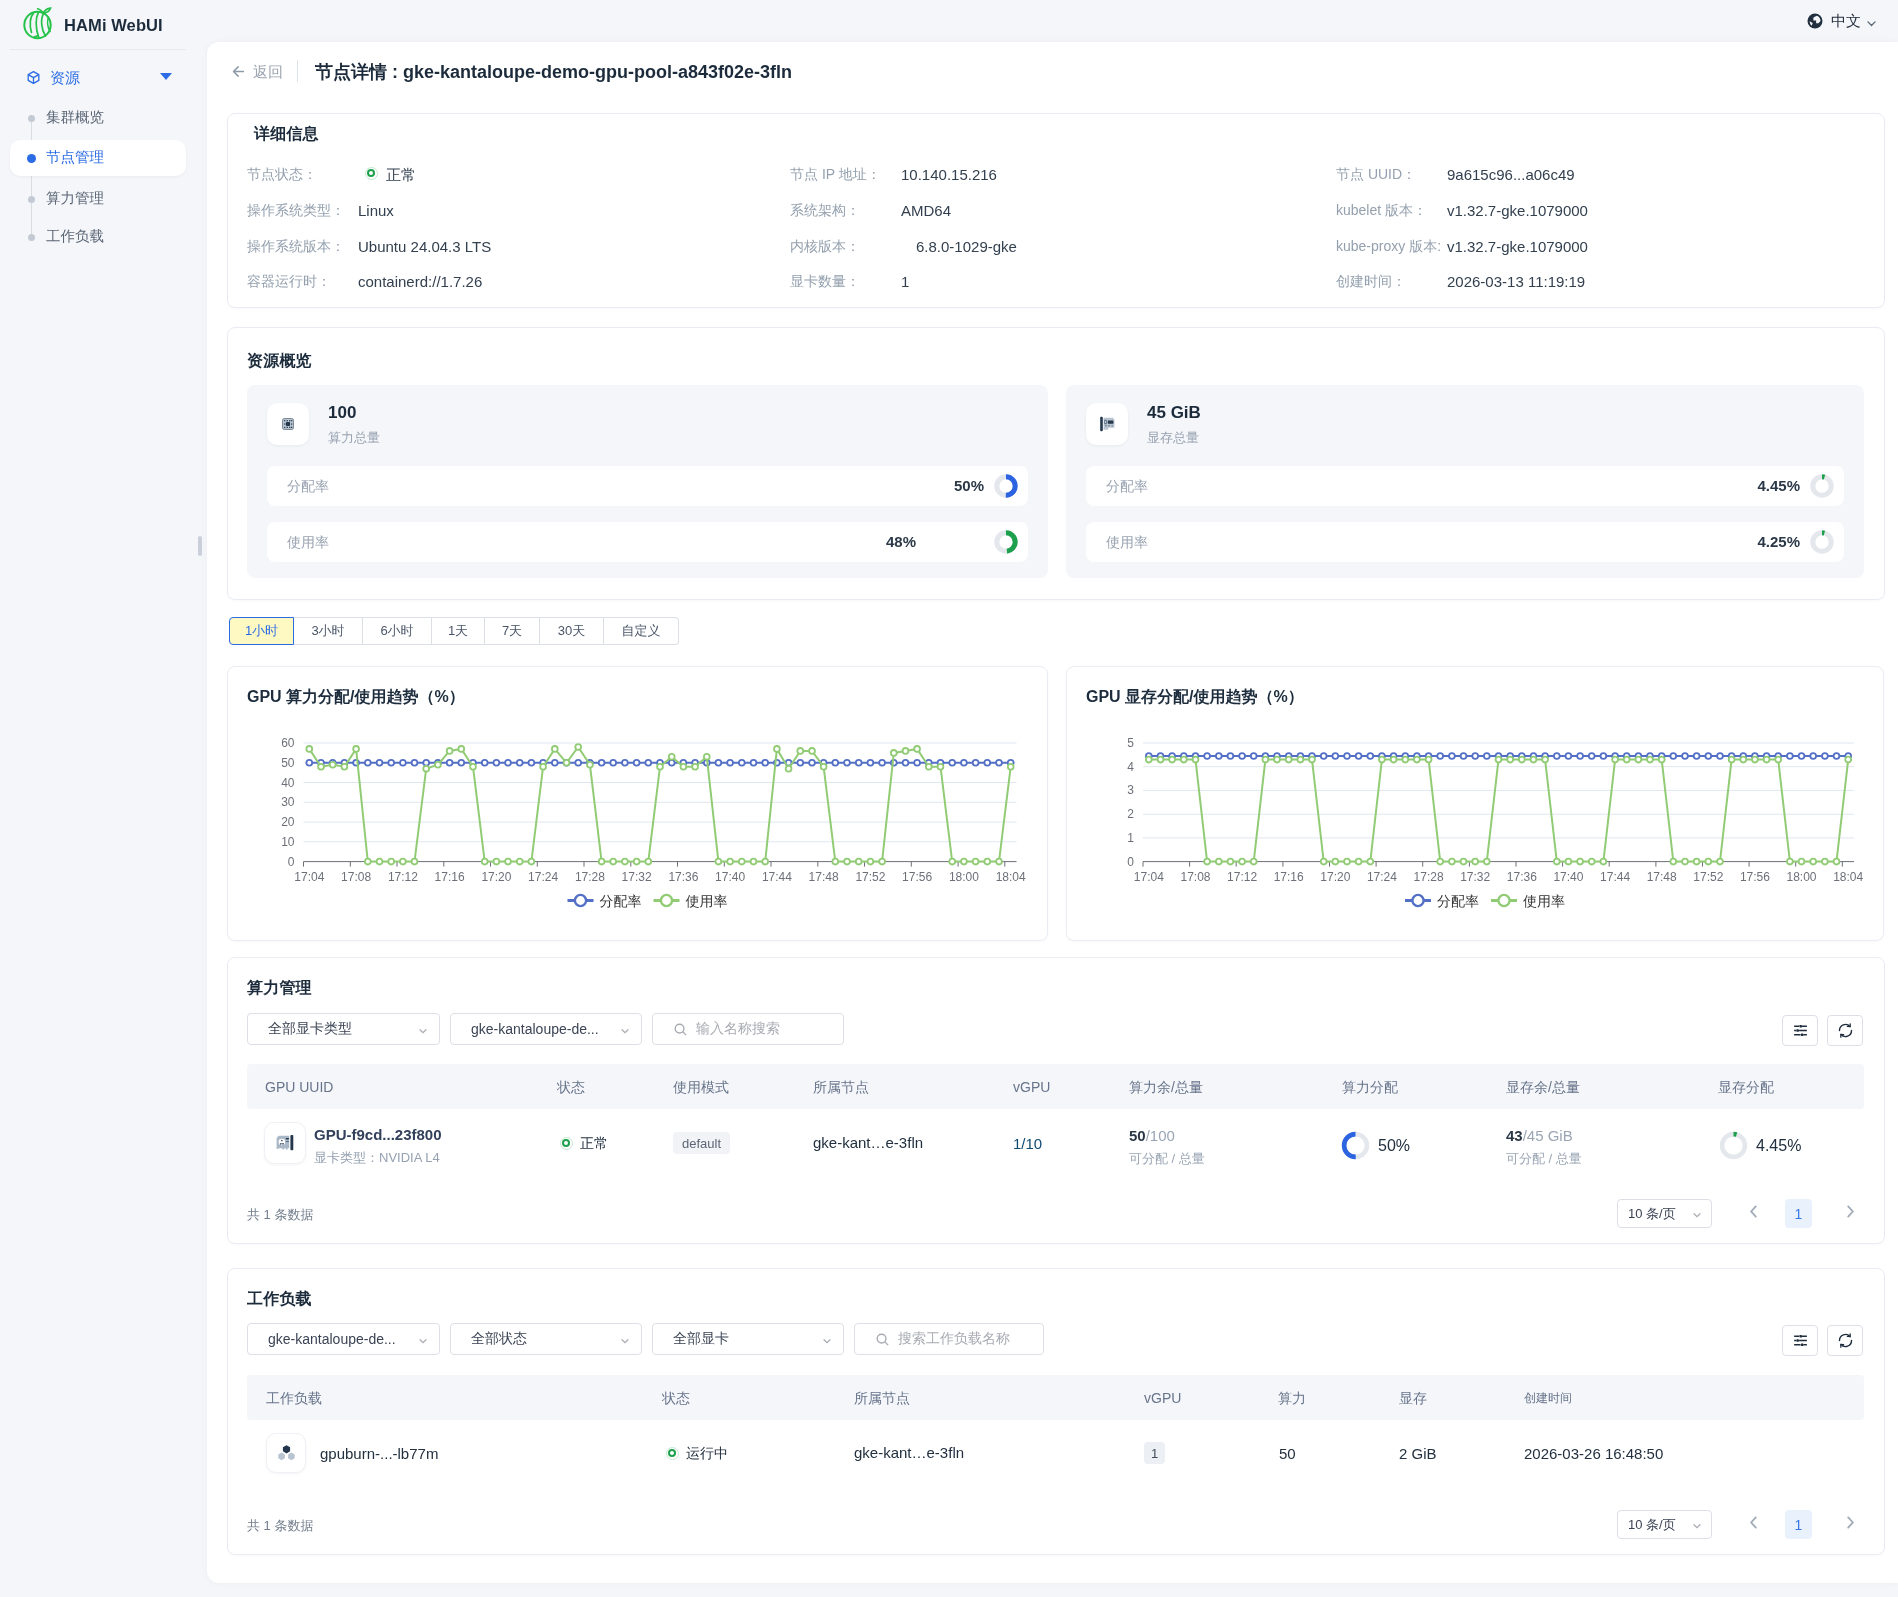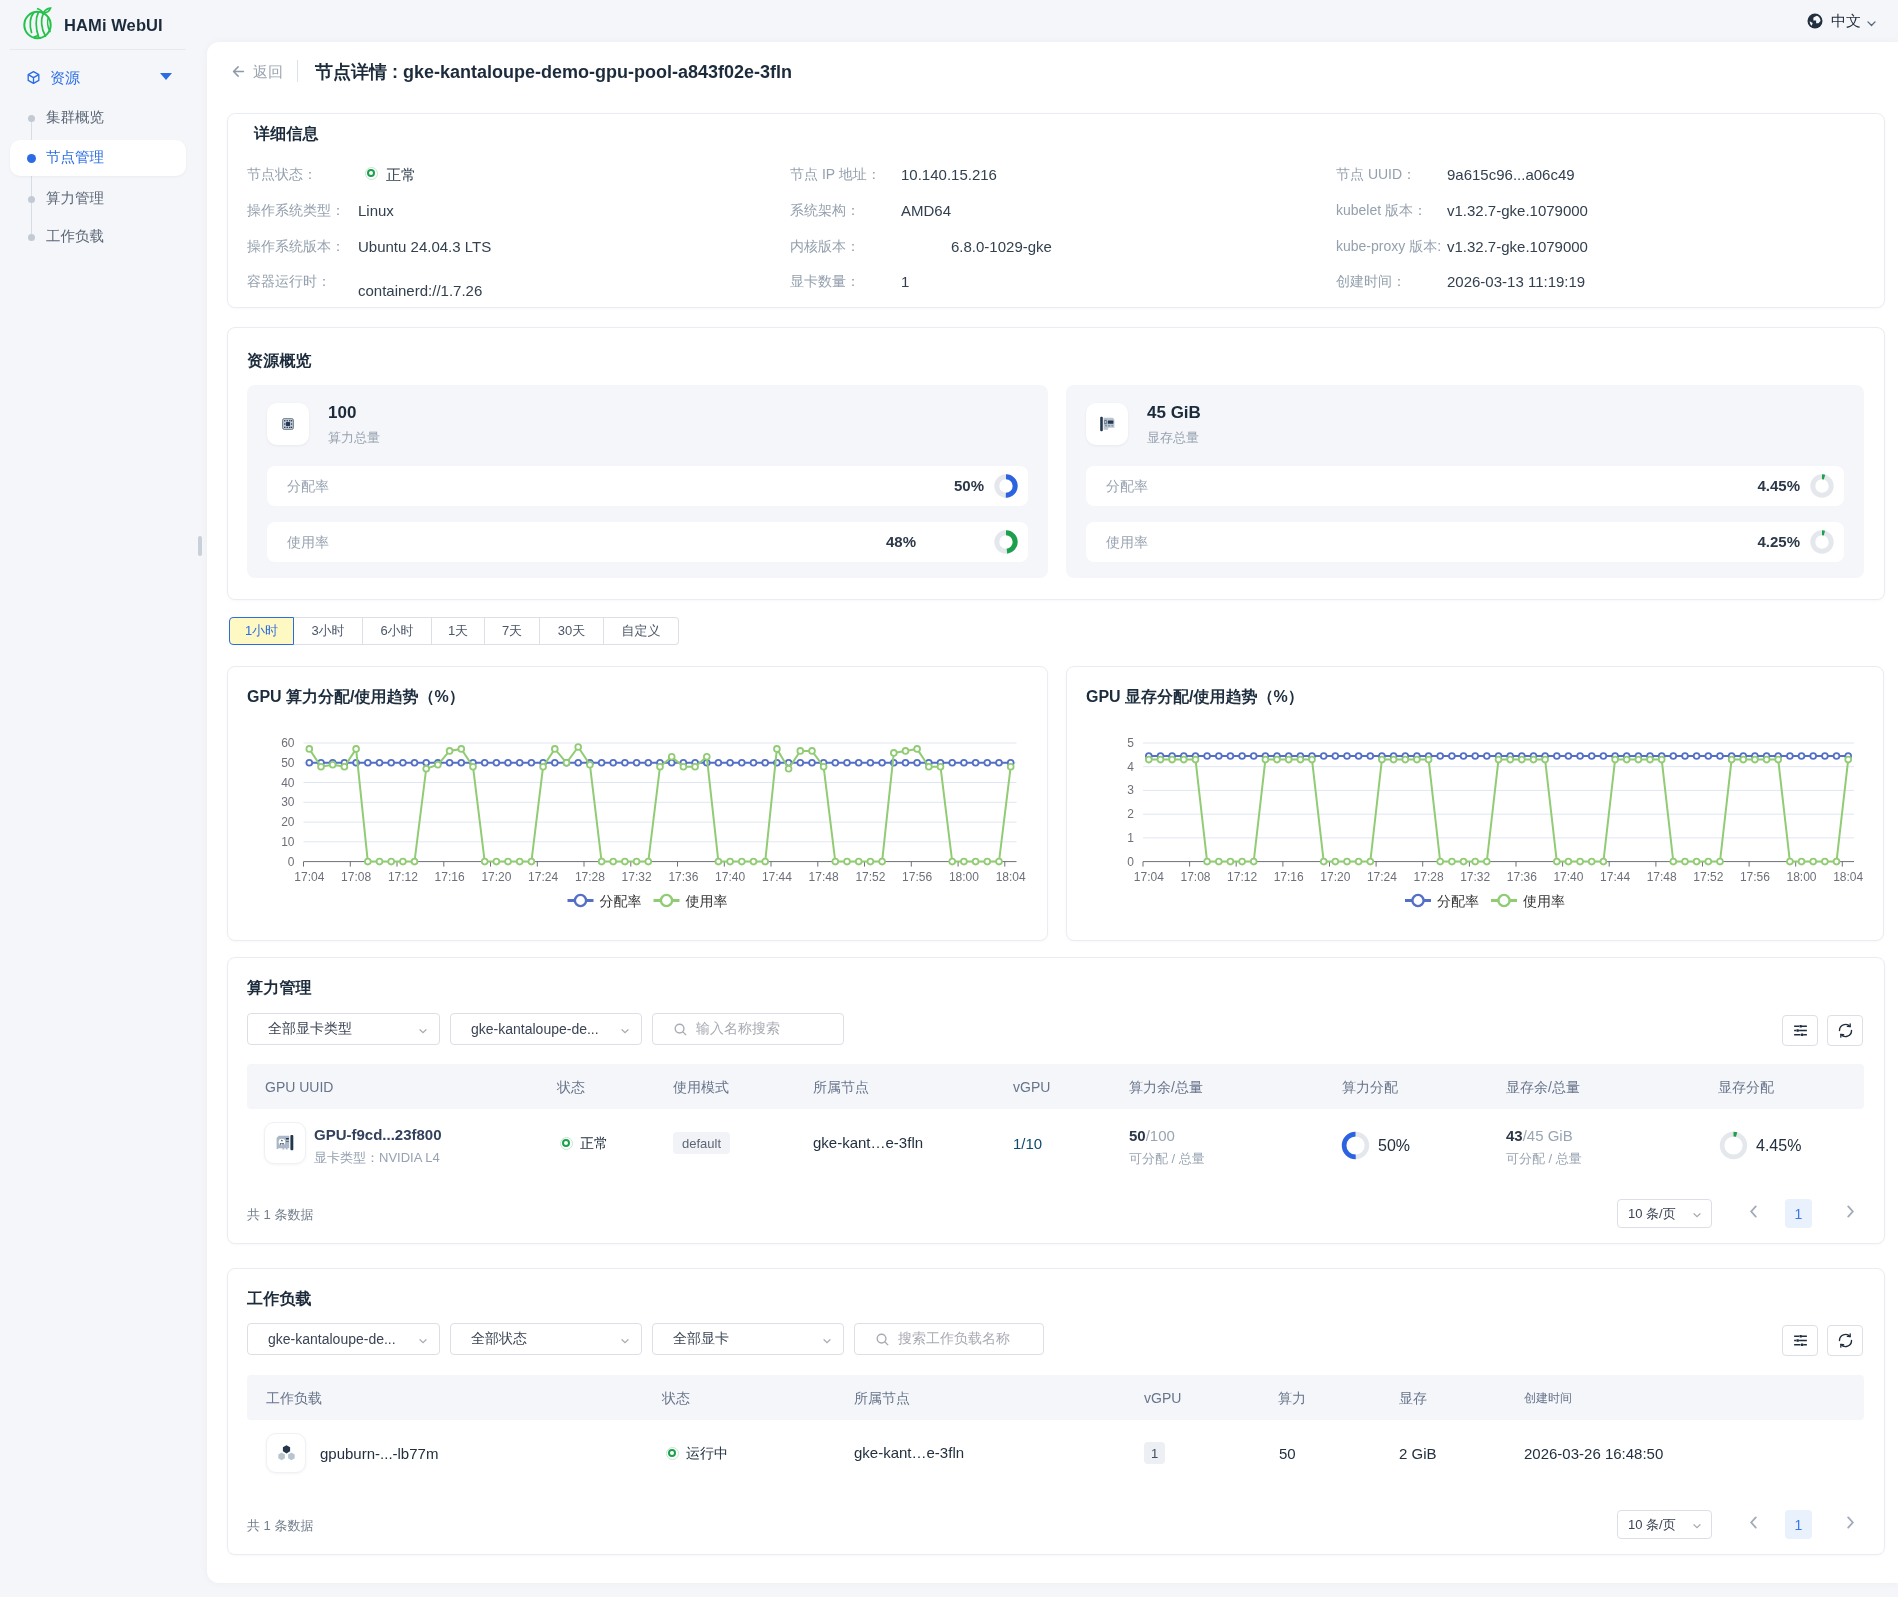--- a/index.html
+++ b/index.html
@@ -68,25 +68,25 @@
 <div class="abs val" style="left:1447px;top:166px">9a615c96...a06c49</div>
 <div class="abs lbl" style="left:247px;top:202px">操作系统类型：</div>
 <div class="abs val" style="left:358px;top:202px">Linux</div>
 <div class="abs lbl" style="left:790px;top:202px">系统架构：</div>
 <div class="abs val" style="left:901px;top:202px">AMD64</div>
 <div class="abs lbl" style="left:1336px;top:202px">kubelet 版本：</div>
 <div class="abs val" style="left:1447px;top:202px">v1.32.7-gke.1079000</div>
 <div class="abs lbl" style="left:247px;top:238px">操作系统版本：</div>
 <div class="abs val" style="left:358px;top:238px">Ubuntu 24.04.3 LTS</div>
 <div class="abs lbl" style="left:790px;top:238px">内核版本：</div>
-<div class="abs val" style="left:951px;top:238px">6.8.0-1029-gke</div>
+<div class="abs val" style="left:916px;top:238px">6.8.0-1029-gke</div>
 <div class="abs lbl" style="left:1336px;top:238px">kube-proxy 版本:</div>
 <div class="abs val" style="left:1447px;top:238px">v1.32.7-gke.1079000</div>
 <div class="abs lbl" style="left:247px;top:273px">容器运行时：</div>
-<div class="abs val" style="left:358px;top:282px">containerd://1.7.26</div>
+<div class="abs val" style="left:358px;top:273px">containerd://1.7.26</div>
 <div class="abs lbl" style="left:790px;top:273px">显卡数量：</div>
 <div class="abs val" style="left:901px;top:273px">1</div>
 <div class="abs lbl" style="left:1336px;top:273px">创建时间：</div>
 <div class="abs val" style="left:1447px;top:273px">2026-03-13 11:19:19</div>
 <div class="card" style="left:227px;top:327px;width:1658px;height:273px"></div>
 <div class="ctitle" style="left:247px;top:351px">资源概览</div>
 <div class="abs" style="left:247px;top:385px;width:801px;height:193px;background:#f4f6f9;border-radius:8px"></div>
 <div class="abs" style="left:267px;top:403px;width:42px;height:42px;background:#fff;border-radius:10px;box-shadow:0 1px 3px rgba(30,41,59,.06);display:flex;align-items:center;justify-content:center">
     <svg width="16" height="16" viewBox="0 0 16 16">
       <rect x="2.6" y="2.6" width="10.8" height="10.8" rx="1.6" fill="#c3cdd8" stroke="#64748b" stroke-width="0.9"></rect>

